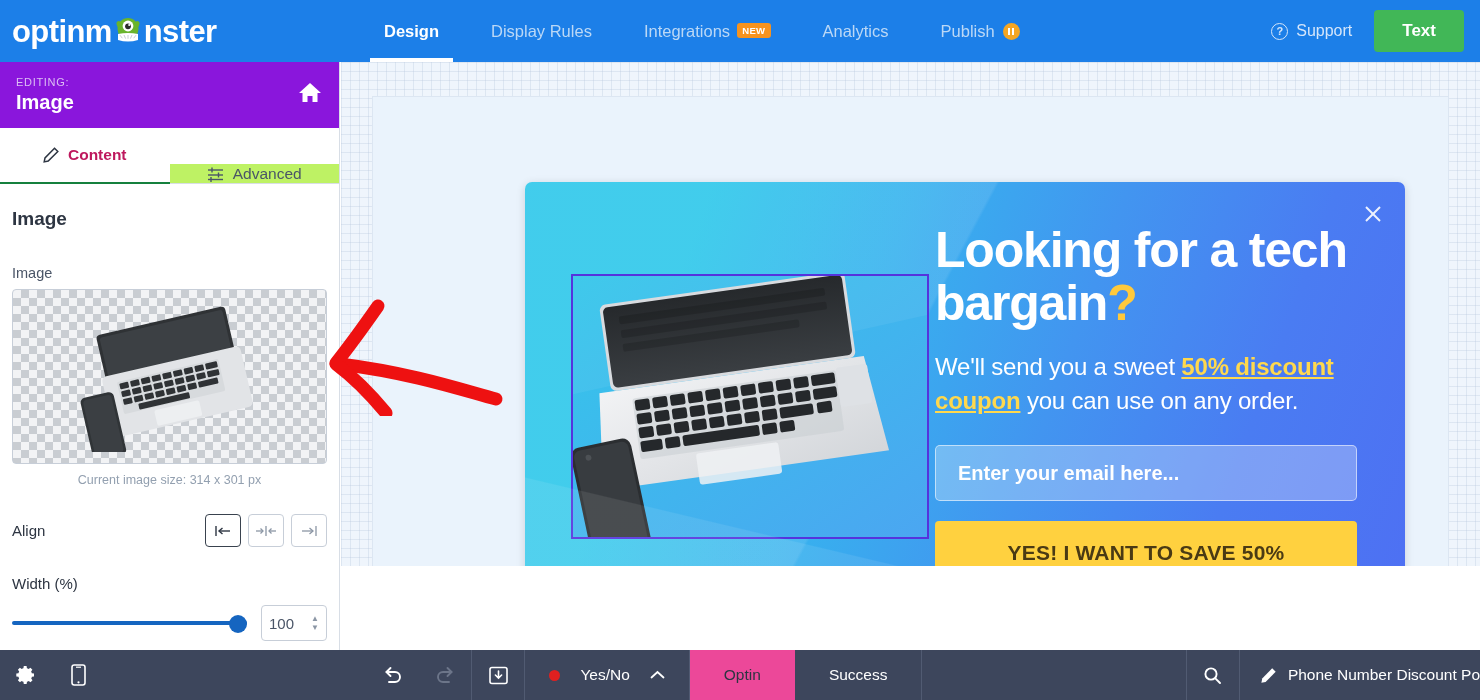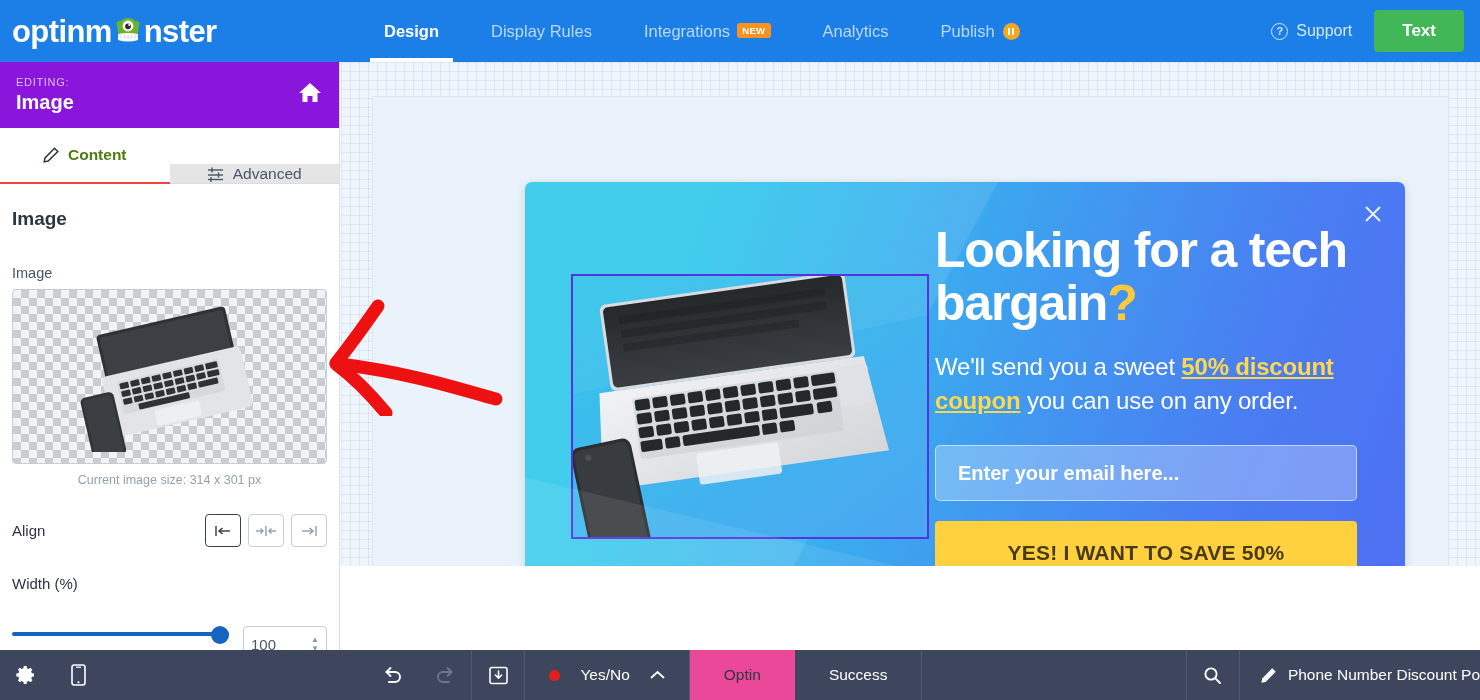--- a/index.html
+++ b/index.html
@@ -85,23 +85,23 @@
     color: #DCBEF4; font-size: 11px; letter-spacing: 0.7px; margin-bottom: 3px;
   }
   .editing-title { color: #fff; font-size: 20px; font-weight: bold; }
   .home-icon { cursor: pointer; }
 
   .tabs { display: flex; height: 56px; }
   .tab {
     flex: 1; display: flex; align-items: center; justify-content: center;
     font-size: 15.5px; cursor: pointer; gap: 9px;
   }
-  .tab.active { background: #fff; color: #4d7c0f; font-weight: bold;
-    border-bottom: 2px solid #ef4444; }
-  .tab.inactive { background: #e5e5e5; color: #4A5567;
+  .tab.active { background: #fff; color: #be185d; font-weight: bold;
+    border-bottom: 2px solid #15803d; }
+  .tab.inactive { background: #bef264; color: #4A5567;
     border-bottom: 1px solid #D8DEE6; margin-top: 36px; }
   .tab svg { flex: none; }
 
   .panel-body { padding: 0 12px; }
   .panel-h2 {
     font-size: 19px; font-weight: bold; color: #2D3542;
     margin: 24px 0 0 0; padding-left: 0;
   }
   .field-label {
     font-size: 14.5px; color: #4A5567; margin-top: 35px; margin-bottom: 8px;
@@ -137,23 +137,23 @@
   .slider { position: relative; flex: 1; height: 20px; cursor: pointer; }
   .slider .track {
     position: absolute; top: 8px; left: 0; right: 0; height: 4px;
     background: #1565C0; border-radius: 2px;
   }
   .slider .knob {
     position: absolute; top: 2px; left: calc(100% - 18px);
     width: 18px; height: 18px; border-radius: 50%; background: #1565C0;
   }
   .num-input {
-    width: 84px; height: 36px; border: 1px solid #C7CED8; border-radius: 4px;
+    width: 66px; height: 36px; border: 1px solid #C7CED8; border-radius: 4px;
     display: flex; align-items: center; justify-content: space-between;
-    padding: 0 7px; background: #fff; cursor: text; margin-top: 21px;
+    padding: 0 7px; background: #fff; cursor: text;
   }
   .num-val { font-size: 15px; color: #4A5567; }
   .spin { display: flex; flex-direction: column; gap: 2px; cursor: pointer; }
   .spin span { font-size: 8px; line-height: 7px; color: #8B96A5; }
   .alt-label {
     font-size: 15px; color: #2D3542; margin-top: 30px;
   }
 
   
   .canvas {

